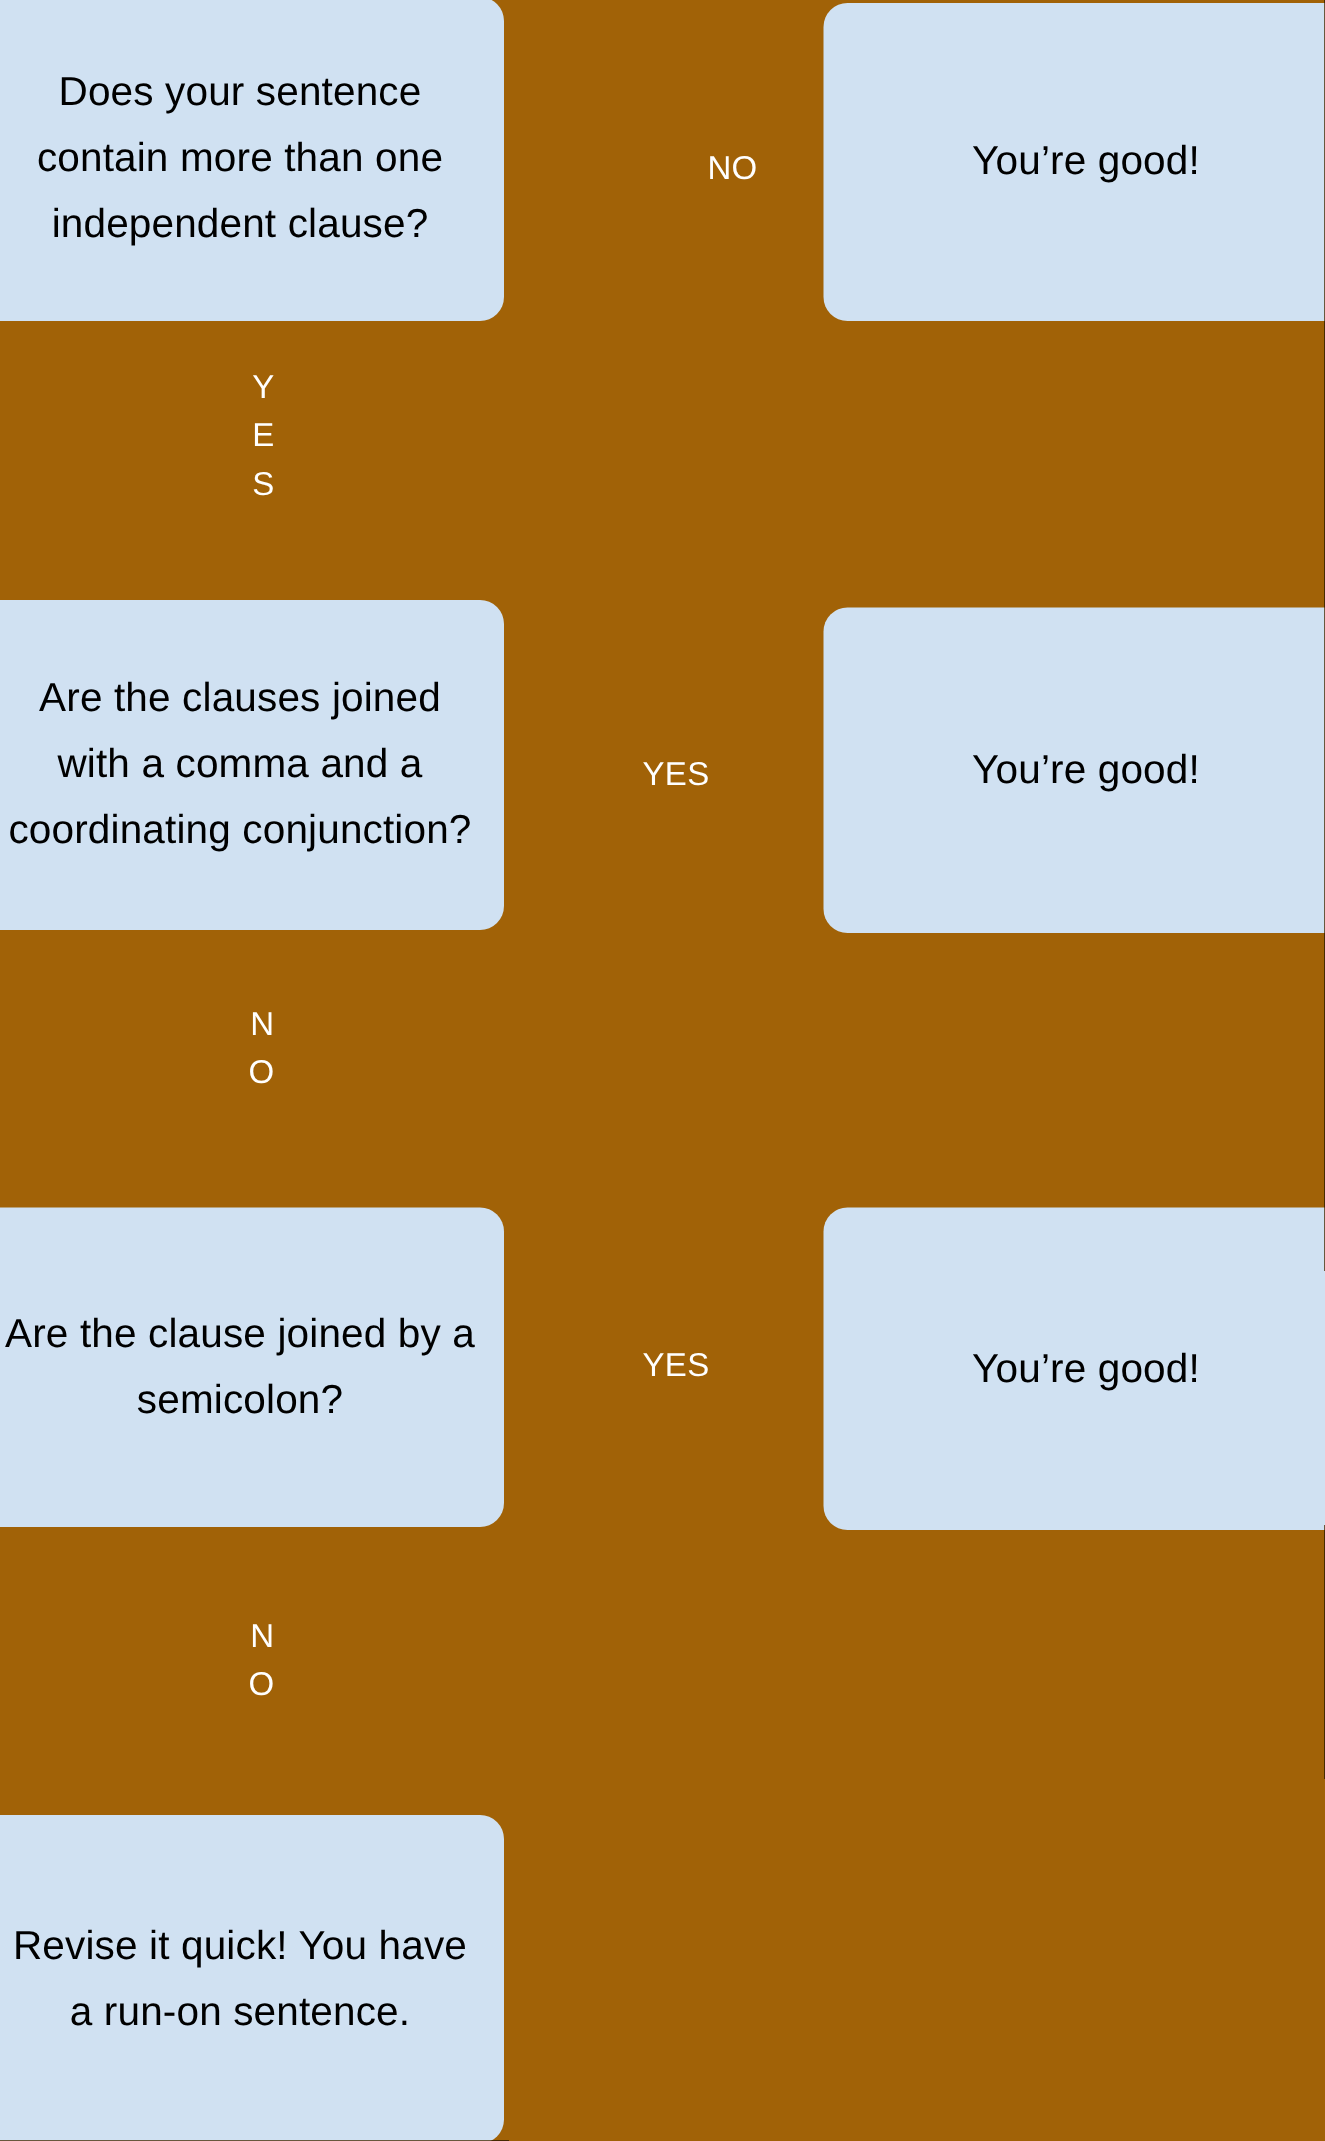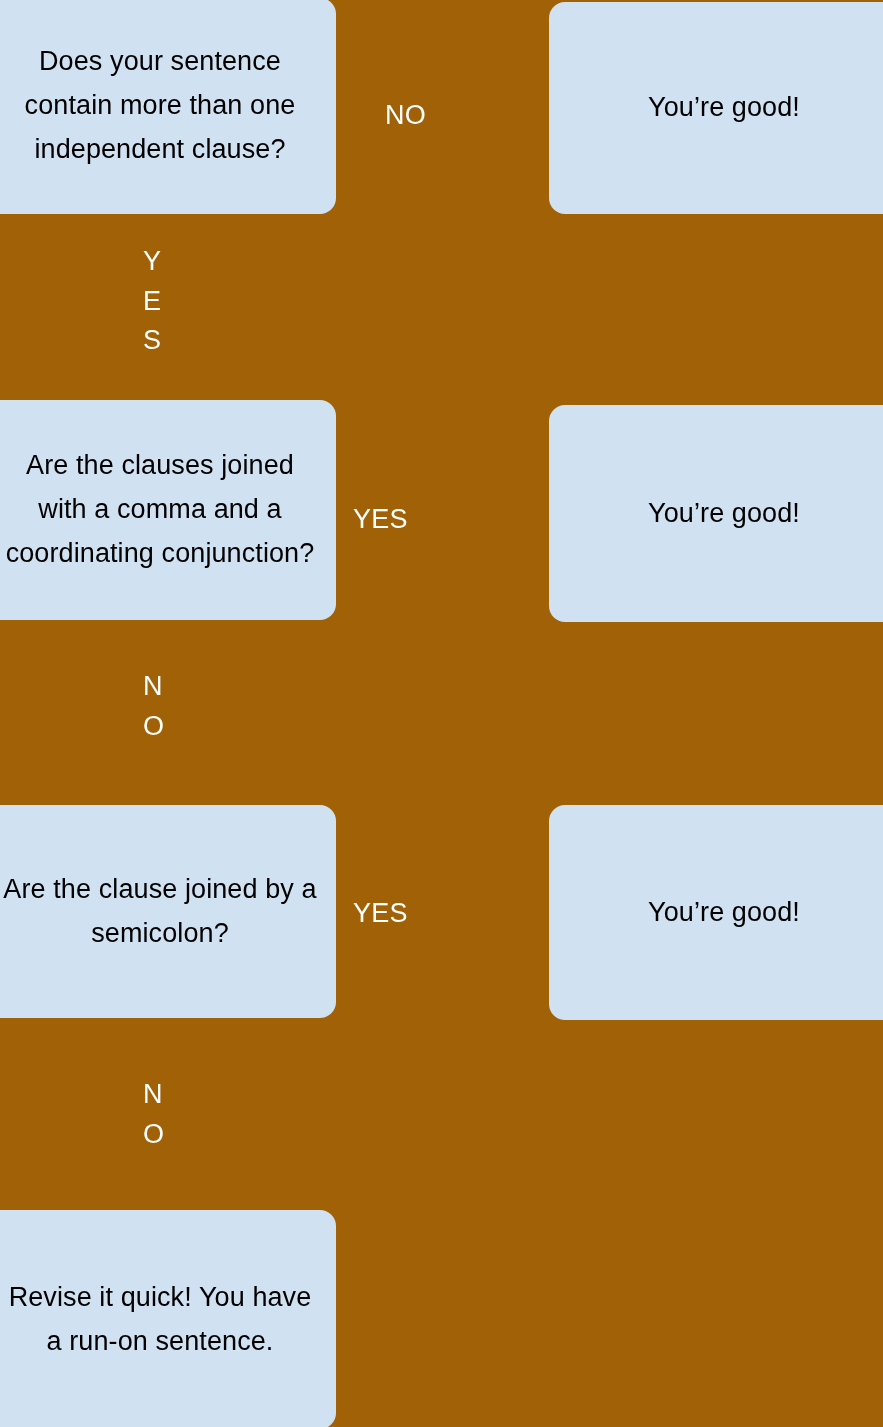--- a/index.html
+++ b/index.html
@@ -44,23 +44,23 @@
     width: 352px;
   }
   
   .node-right {
     left: 549px;
     width: 350px;
   }
   .edge-label {
     position: absolute;
     color: #ffffff;
-    font-size: 27px;
+    font-size: 22px;
     line-height: 1.45;
-    text-align: left;
+    text-align: right;
     letter-spacing: 0.2px;
     white-space: pre-line;
   }
   .edge-label.vertical {
     width: 40px;
     line-height: 1.47;
   }
   .edge-label.horizontal {
     width: 120px;
   }

